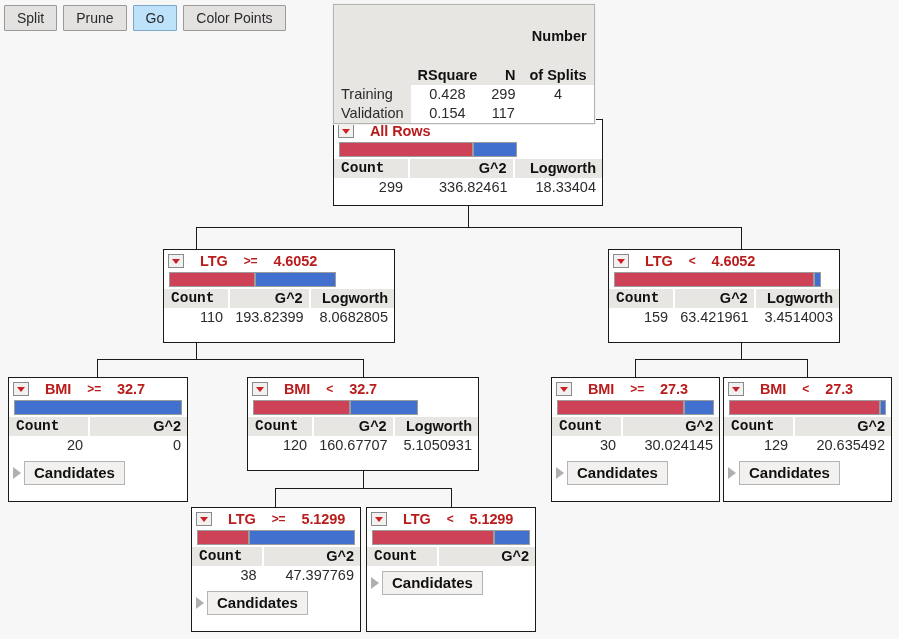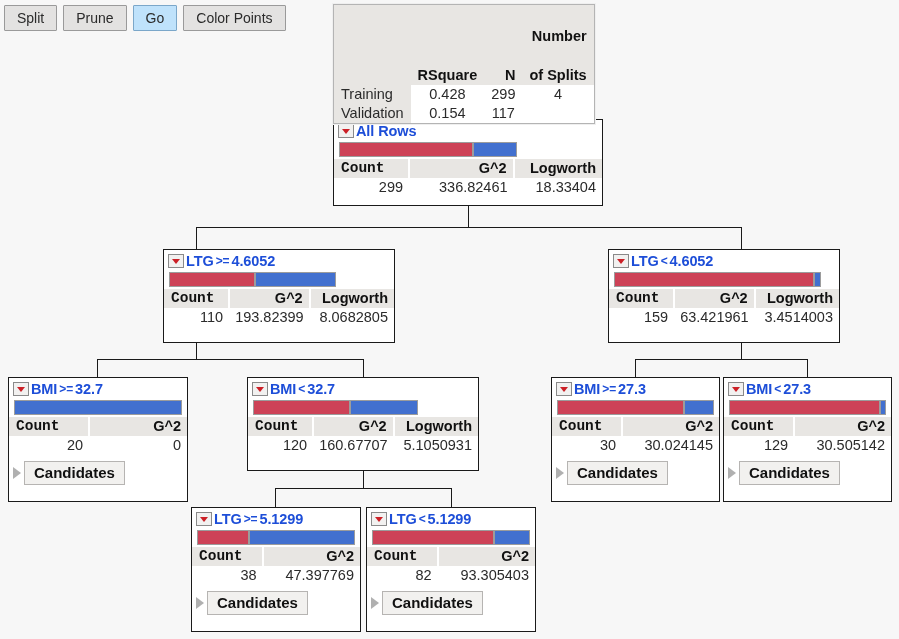--- a/index.html
+++ b/index.html
@@ -42,22 +42,22 @@
   }
   .summary td.num{background:#fff;text-align:center;color:#2b2b2b;}
   .summary th .two{display:block;line-height:1.08;margin-top:23px;}
 
   
   .node{
     position:absolute;background:#ffffff;border:1px solid #1a1a1a;
     box-sizing:border-box;z-index:3;
   }
   .node-title{
-    display:flex;align-items:center;gap:2px;
-    padding:3px 4px 1px 4px;font-size:14.5px;font-weight:bold;color:#1d4ed8;
+    display:flex;align-items:center;gap:16px;
+    padding:3px 4px 1px 4px;font-size:14.5px;font-weight:bold;color:#b91c1c;
     white-space:nowrap;letter-spacing:-0.1px;text-align:center;
   }
   .discl{
     width:14px;height:12px;border:1px solid #8a8a8a;background:#f2f1f0;
     display:inline-flex;align-items:center;justify-content:center;flex:0 0 auto;
   }
   .discl i{
     width:0;height:0;border-left:4px solid transparent;border-right:4px solid transparent;
     border-top:5px solid #cc2027;display:block;
   }
@@ -350,21 +350,21 @@
       <div class="bar-blue" style="width:4%;"></div>
     </div>
     <table class="stats">
       <tbody>
           <tr>
         <th class="first c" style="width:42%">Count</th>
         <th style="width:58%">G^2</th>
       </tr>
       <tr>
         <td>129</td>
-        <td>30.505142</td>
+        <td>20.635492</td>
       </tr>
     </tbody>
       </table>
     <div class="cand">
       <span class="tri"></span>
       <span class="cbtn">Candidates</span>
     </div>
   </div>
 
   <div class="node" style="left:191px;top:507px;width:170px;height:125px;">
@@ -410,24 +410,20 @@
     <div class="barwrap">
       <div class="bar-red" style="width:77%;"></div>
       <div class="bar-blue" style="width:23%;"></div>
     </div>
     <table class="stats">
       <tbody>
           <tr>
         <th class="first c" style="width:42%">Count</th>
         <th style="width:58%">G^2</th>
       </tr>
-      <tr>
-        <td>82</td>
-        <td>93.305403</td>
-      </tr>
     </tbody>
       </table>
     <div class="cand">
       <span class="tri"></span>
       <span class="cbtn">Candidates</span>
     </div>
   </div>
 
 </div>
 

